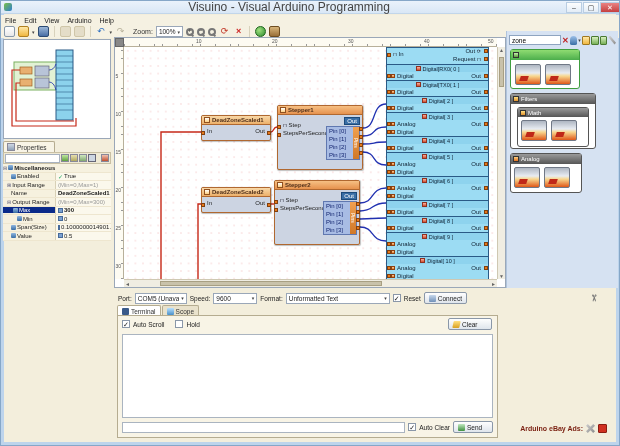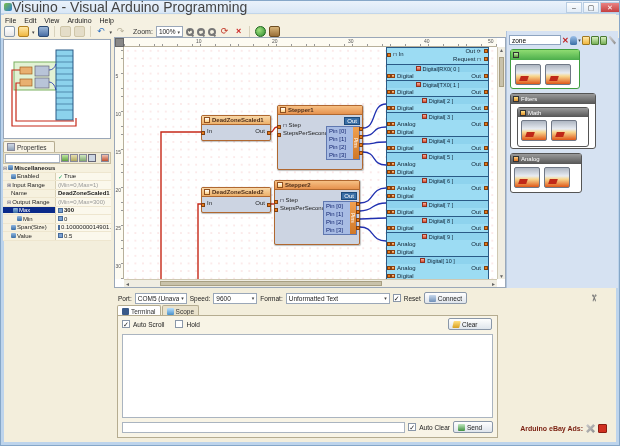--- a/index.html
+++ b/index.html
@@ -1,20 +1,20 @@
 <!DOCTYPE html>
 <html><head>
 <meta charset="utf-8">
 <style>
   html,body{margin:0;padding:0;background:#cfe0f0;}
   *{box-sizing:border-box;font-family:"Liberation Sans",sans-serif;}
   #app{position:relative;width:620px;height:446px;background:#f3eedc;border:1px solid #86a7c8;outline:3px solid #bdd4ec;outline-offset:-4px;overflow:hidden;}
   
   .titlebar{position:absolute;left:0;top:0;width:620px;height:13px;background:linear-gradient(180deg,#eaf2fb,#d9e7f6);border-bottom:1px solid #c2d6ea;display:flex;align-items:center;}
-  .title{flex:1;text-align:left;font-size:14px;color:#444;}
+  .title{flex:1;text-align:center;font-size:12px;color:#444;}
   .appicon{width:8px;height:8px;margin-left:3px;background:linear-gradient(135deg,#7ac043,#2d7dd2);border-radius:2px;}
   .winbtn{width:16px;height:11px;font-size:7px;line-height:10px;text-align:center;color:#333;border:1px solid #b9cde2;background:linear-gradient(#fdfdfd,#e3edf7);margin-right:1px;}
   .winbtn.close{background:linear-gradient(#e98383,#c43f3f);color:#fff;width:20px;}
   
   .menubar{position:absolute;left:0;top:14px;width:620px;height:10px;display:flex;gap:8px;padding-left:4px;background:#f5f1e2;font-size:7px;color:#222;align-items:center;}
   
   .toolbar{position:absolute;left:0;top:24px;width:620px;height:13px;background:#f5f1e2;display:flex;align-items:center;gap:3px;padding-left:3px;font-size:7px;}
   .tbi{width:11px;height:11px;border-radius:2px;display:inline-block;position:relative;}
   .sep{width:1px;height:11px;background:#d8d2bc;margin:0 2px;}
   .combo{height:11px;background:#fff;border:1px solid #9aa7b8;font-size:6.5px;display:inline-flex;align-items:center;padding:0 2px;gap:2px;color:#222;}

